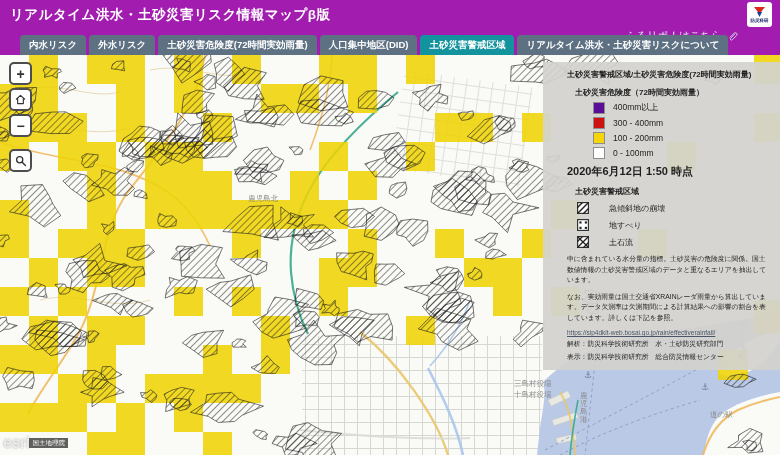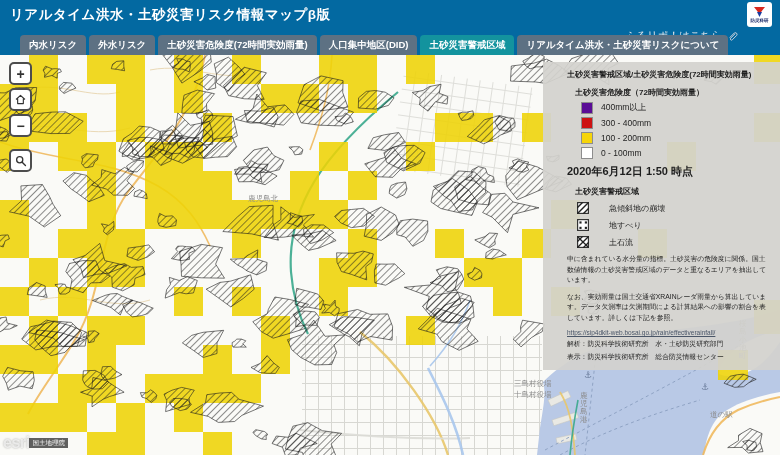--- a/index.html
+++ b/index.html
@@ -4,42 +4,42 @@
 <style>
   html,body{margin:0;padding:0;}
   body{
     width:780px;height:455px;position:relative;overflow:hidden;
     font-family:"Liberation Sans","DejaVu Sans",sans-serif;
     background:#fafaf7;
   }
   
   #map-svg{position:absolute;top:0;left:0;width:780px;height:455px;}
   
-  header{position:absolute;top:0;left:0;right:0;height:55px;background:#0369a1;z-index:5;}
+  header{position:absolute;top:0;left:0;right:0;height:55px;background:#a21caf;z-index:5;}
   .header-top{display:flex;align-items:center;justify-content:space-between;height:29px;padding:0 8px 0 10px;}
   .page-title{font-size:13.5px;color:#ffffff;font-weight:600;margin:0;letter-spacing:.5px;white-space:nowrap;}
   .header-right{display:flex;align-items:center;gap:8px;}
   .furu-link{color:#e6e9ee;font-size:10.5px;display:flex;align-items:center;gap:5px;text-decoration:none;cursor:pointer;white-space:nowrap;margin-top:42px;}
   .logo{width:25px;height:25px;background:#ffffff;border-radius:3px;display:flex;flex-direction:column;align-items:center;justify-content:center;cursor:pointer;}
   .logo .logo-text{font-size:4.5px;color:#1a2a6a;font-weight:bold;line-height:1;margin-top:1px;}
   .tab-bar{display:flex;align-items:flex-end;padding-left:20px;height:26px;gap:3px;}
   .tab{background:#5d7183;color:#ffffff;font-size:9.5px;font-weight:bold;padding:5px 9px 6px;border-radius:4px 4px 0 0;white-space:nowrap;cursor:pointer;line-height:1;}
   .tab.active{background:#13939e;}
   
   .map-controls{position:absolute;top:62px;left:9px;z-index:4;display:flex;flex-direction:column;gap:3px;}
   .map-controls button{width:23px;height:23px;background:#fff;border:2px solid #4d4d4d;border-radius:5px;
     font-size:14px;font-weight:bold;color:#333;display:flex;align-items:center;justify-content:center;padding:0;cursor:pointer;}
   .search-btn{margin-top:9px;}
   
   .panel{position:absolute;top:62px;right:0;width:237px;background:rgba(211,210,205,.93);z-index:3;
     padding:7px 9px 8px 24px;box-sizing:border-box;color:#1e1e1e;}
   .panel-title{font-size:8px;font-weight:bold;white-space:nowrap;}
   .legend-title{font-size:8px;font-weight:bold;margin:7px 0 4px 8px;}
   .legend{margin-left:10px;}
-  .legend-row{display:flex;align-items:center;gap:8px;margin:3px 4px;height:12px;}
+  .legend-row{display:flex;align-items:center;gap:8px;margin:3px 16px;height:12px;}
   .swatch{width:12px;height:12px;border:1px solid #8d8d8d;box-sizing:border-box;flex:0 0 12px;}
   .legend-label{font-size:8.5px;}
   .timestamp{font-size:11px;font-weight:bold;margin:5px 0 7px;}
   .zone-title{font-size:8px;font-weight:bold;margin:3px 0 5px 8px;}
   .zones{margin-left:10px;}
   .zone-row{display:flex;align-items:center;gap:20px;margin:5px 0;}
   .zone-label{font-size:8px;}
   .panel p{font-size:6.8px;line-height:1.55;margin:6px 0 0;}
   .plink{display:block;font-size:6.5px;color:#4a5668;text-decoration:underline;margin:6px 0 3px;cursor:pointer;}
   .credit{font-size:6.8px;margin-top:3px;}

